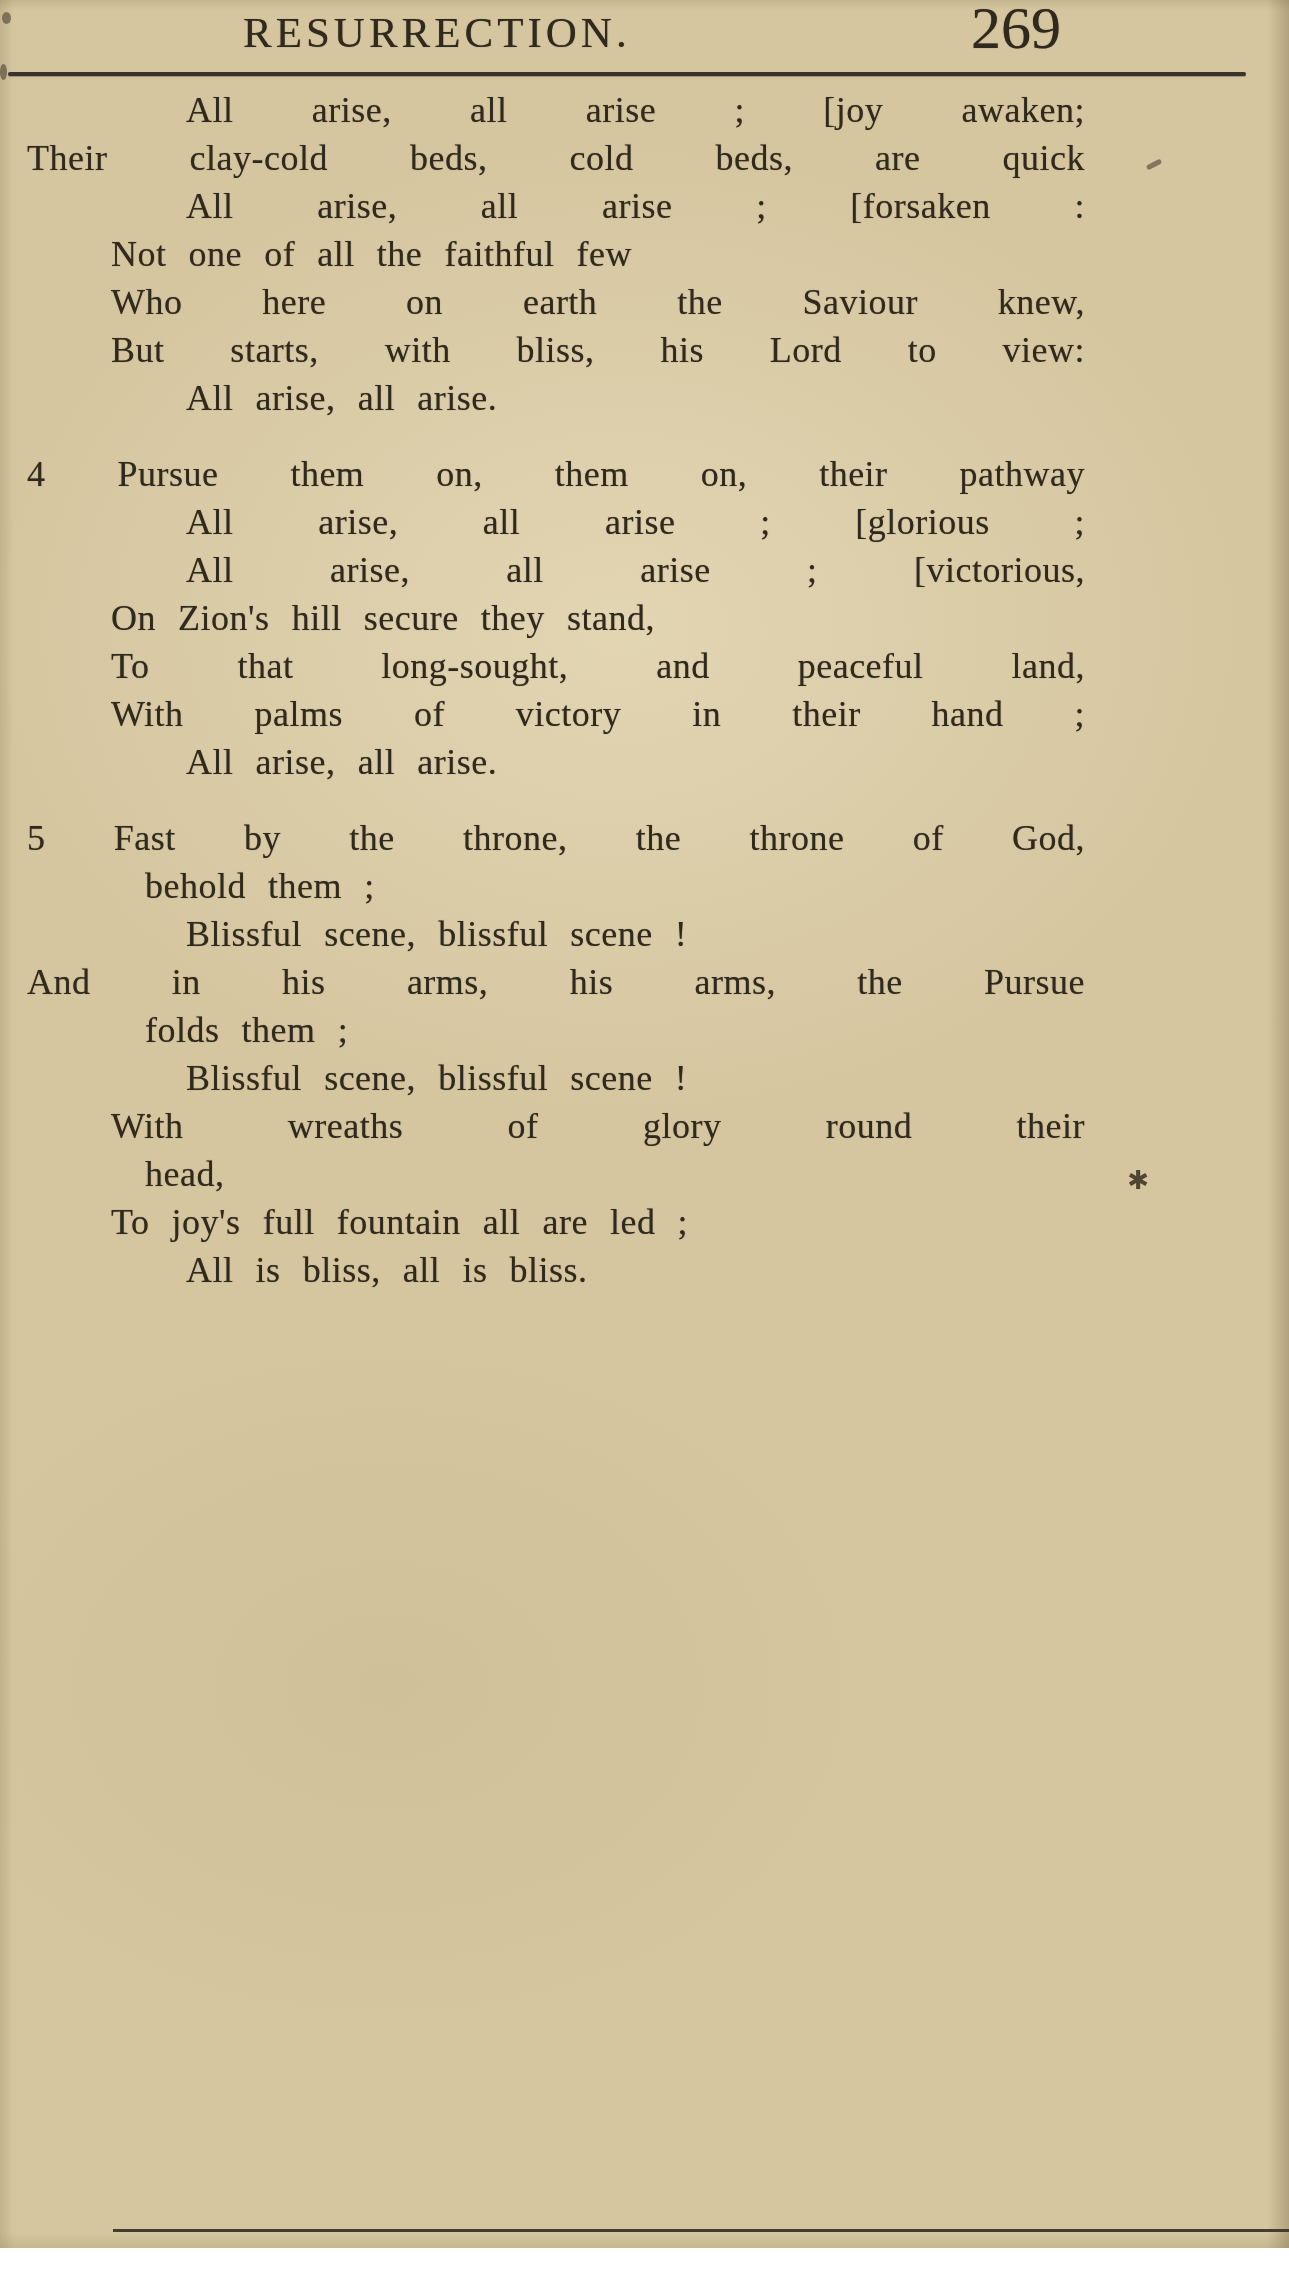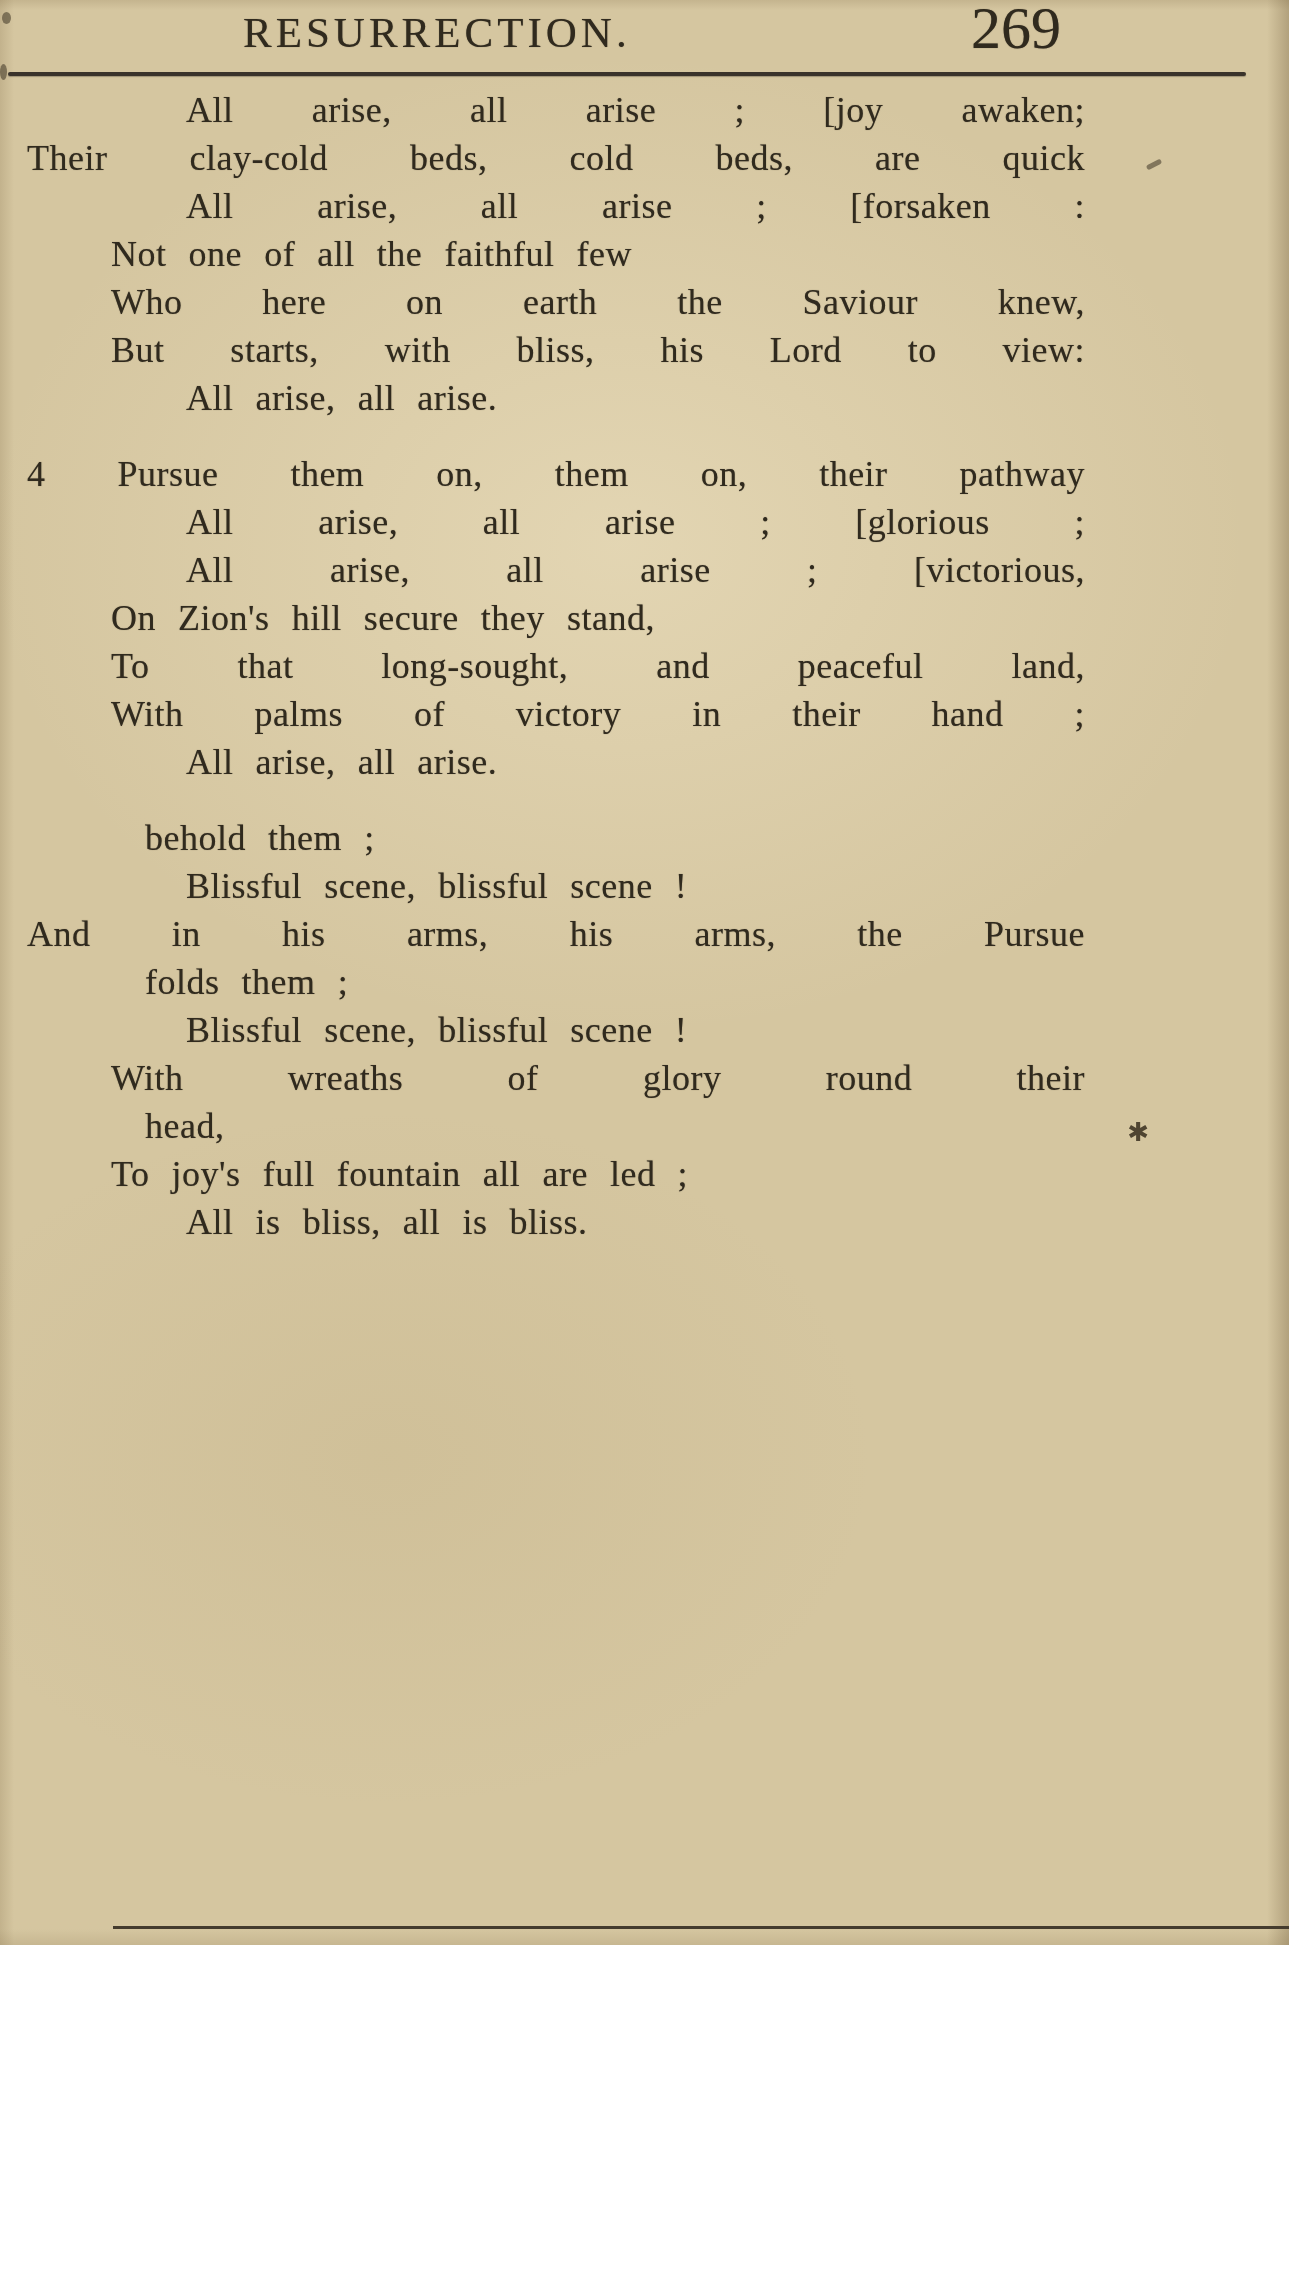--- a/index.html
+++ b/index.html
@@ -2,21 +2,21 @@
 <html><head>
 <meta charset="utf-8">
 <style>
   * { box-sizing: border-box; }
   html, body { margin: 0; padding: 0; }
   body {
     width: 1289px; height: 2271px; overflow: hidden;
     font-family: "Liberation Serif", "DejaVu Serif", serif;
   }
   .page {
-    position: relative; width: 1289px; height: 1945px;
+    position: relative; width: 1289px; height: 2248px;
     background:
       radial-gradient(ellipse 900px 700px at 48% 28%, rgba(238,226,194,0.55), rgba(238,226,194,0) 70%),
       radial-gradient(ellipse 700px 500px at 30% 75%, rgba(170,148,100,0.12), rgba(170,148,100,0) 70%),
       linear-gradient(to right, rgba(110,88,52,0.18) 0px, rgba(110,88,52,0) 14px),
       linear-gradient(to left, rgba(96,76,44,0.30) 0px, rgba(96,76,44,0) 22px),
       linear-gradient(to bottom, rgba(110,88,52,0.16) 0px, rgba(110,88,52,0) 10px),
       linear-gradient(to top, rgba(110,88,52,0.14) 0px, rgba(110,88,52,0) 16px),
       #d5c6a0;
     color: #302a1e;
   }
@@ -85,20 +85,21 @@
       <div class="verse">
         <div class="line indent-0 justify">4 Pursue them on, them on, their pathway</div>
         <div class="line indent-2 justify">All arise, all arise ; [glorious ;</div>
         <div class="line indent-2 justify">All arise, all arise ; [victorious,</div>
         <div class="line indent-1">On Zion's hill secure they stand,</div>
         <div class="line indent-1 justify">To that long-sought, and peaceful land,</div>
         <div class="line indent-1 justify">With palms of victory in their hand ;</div>
         <div class="line indent-2">All arise, all arise.</div>
       </div>
       <div class="verse">
+        <div class="line indent-0 justify">5 Fast by the throne, the throne of God,</div>
         <div class="line indent-3">behold them ;</div>
         <div class="line indent-2">Blissful scene, blissful scene !</div>
         <div class="line indent-0 justify">And in his arms, his arms, the Pursue</div>
         <div class="line indent-3">folds them ;</div>
         <div class="line indent-2">Blissful scene, blissful scene !</div>
         <div class="line indent-1 justify">With wreaths of glory round their</div>
         <div class="line indent-3 has-ornament">head,<span class="ornament">✱</span></div>
         <div class="line indent-1">To joy's full fountain all are led ;</div>
         <div class="line indent-2">All is bliss, all is bliss.</div>
       </div>

